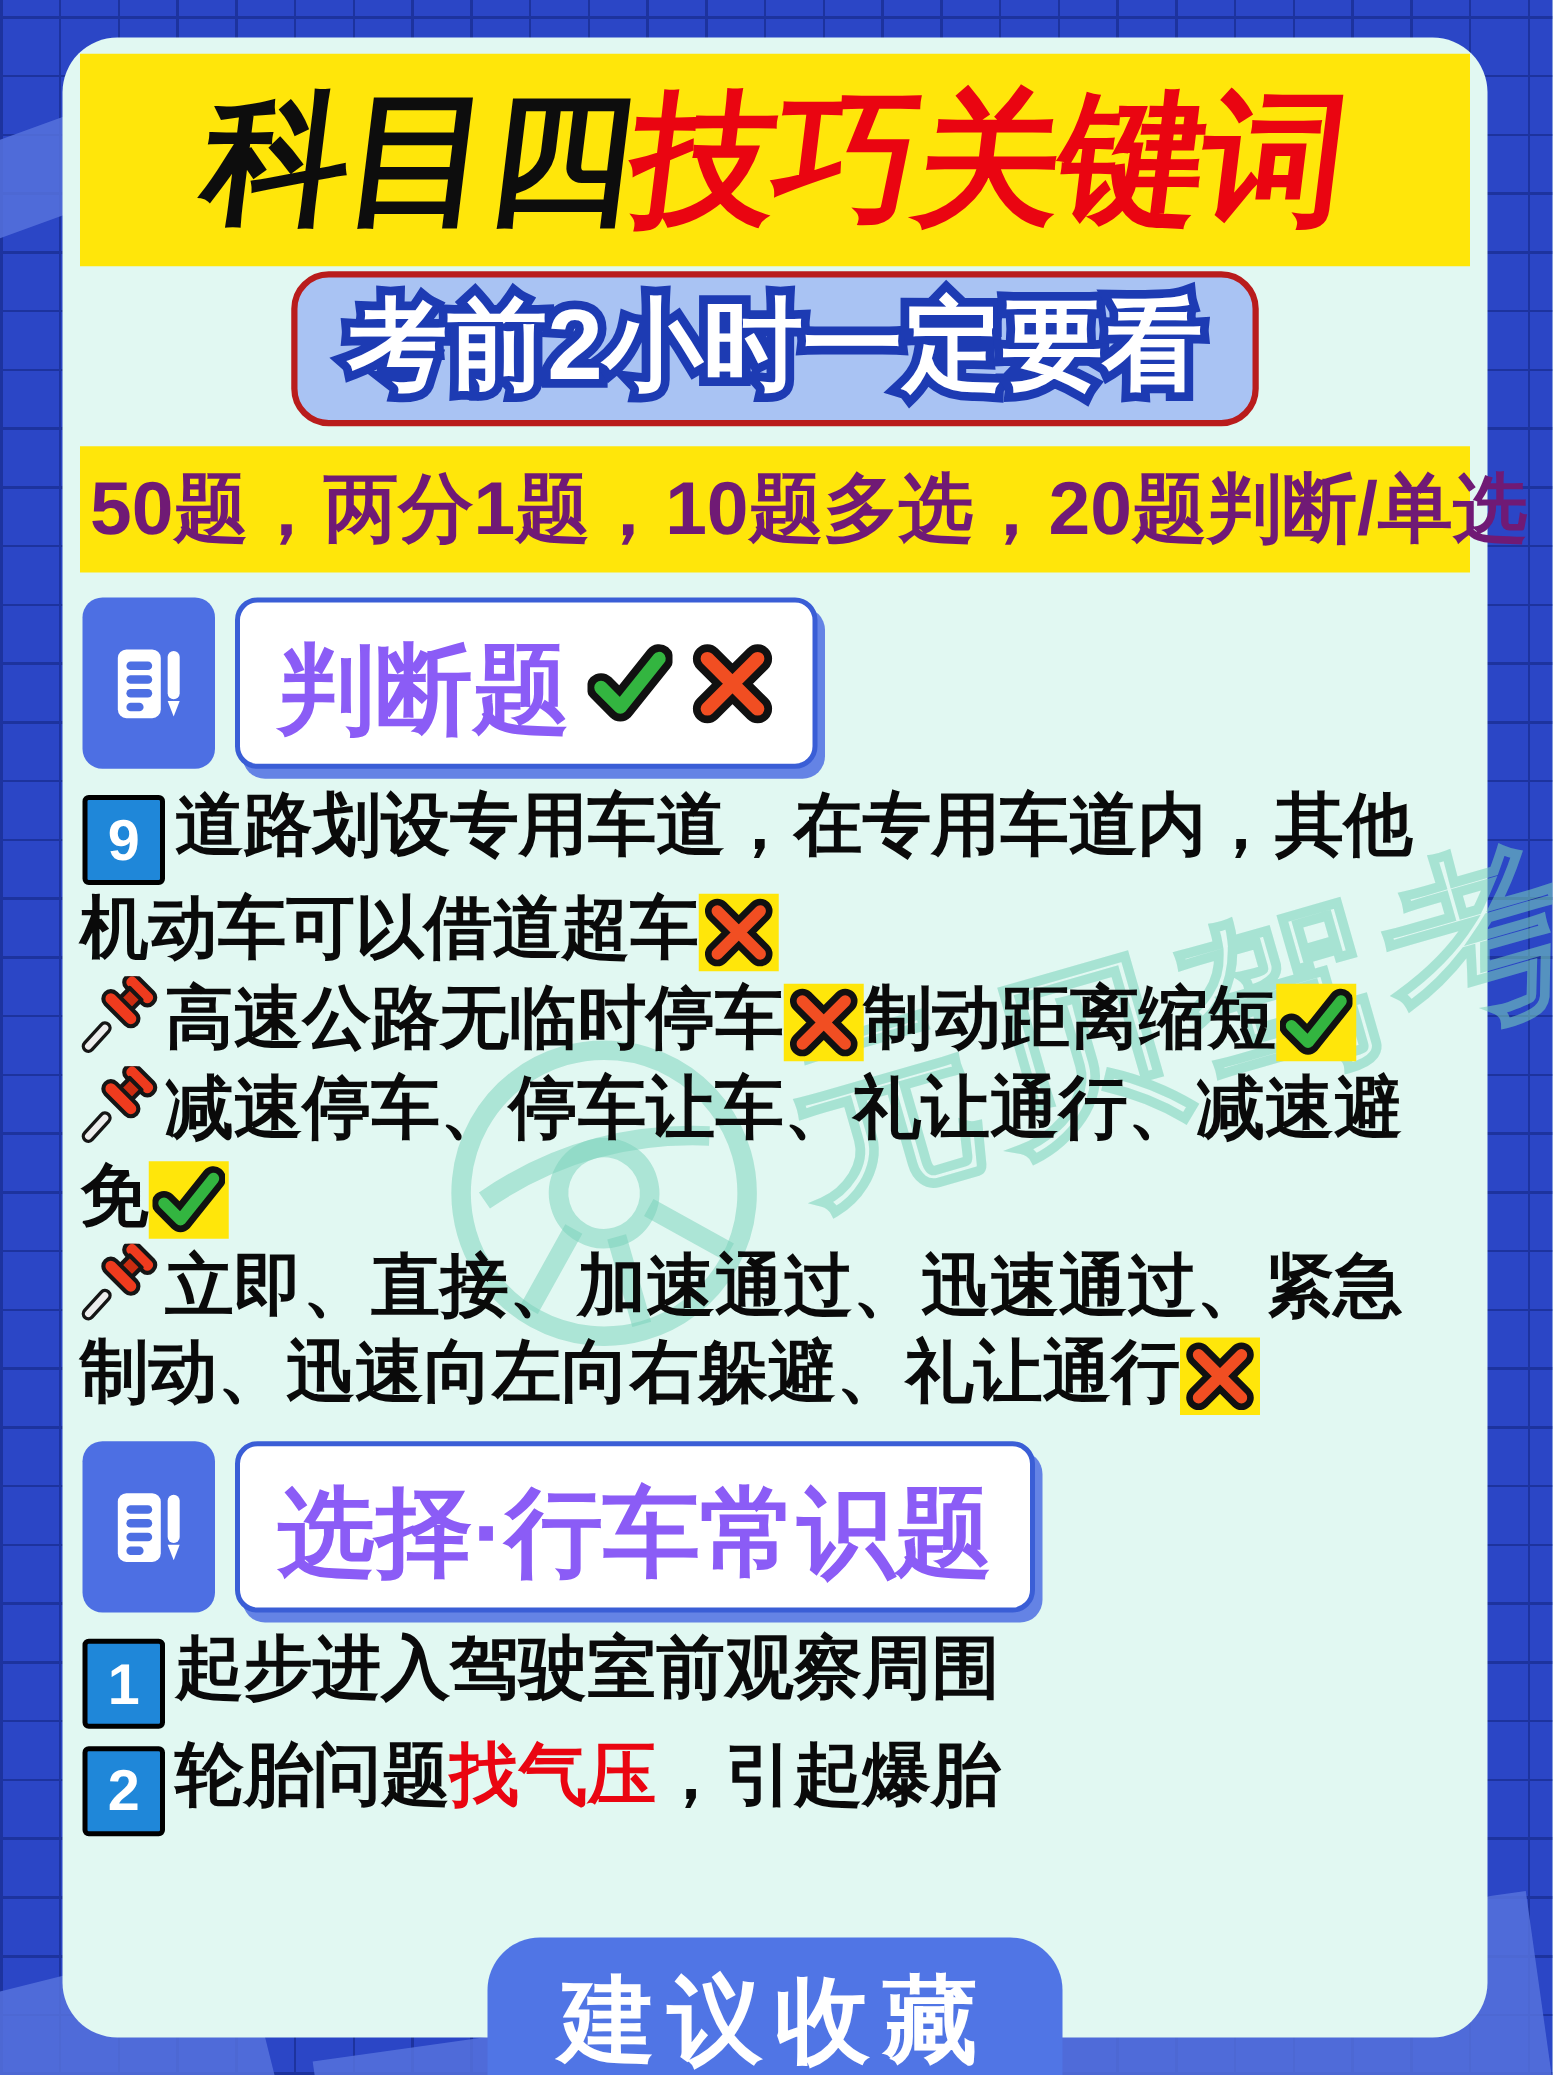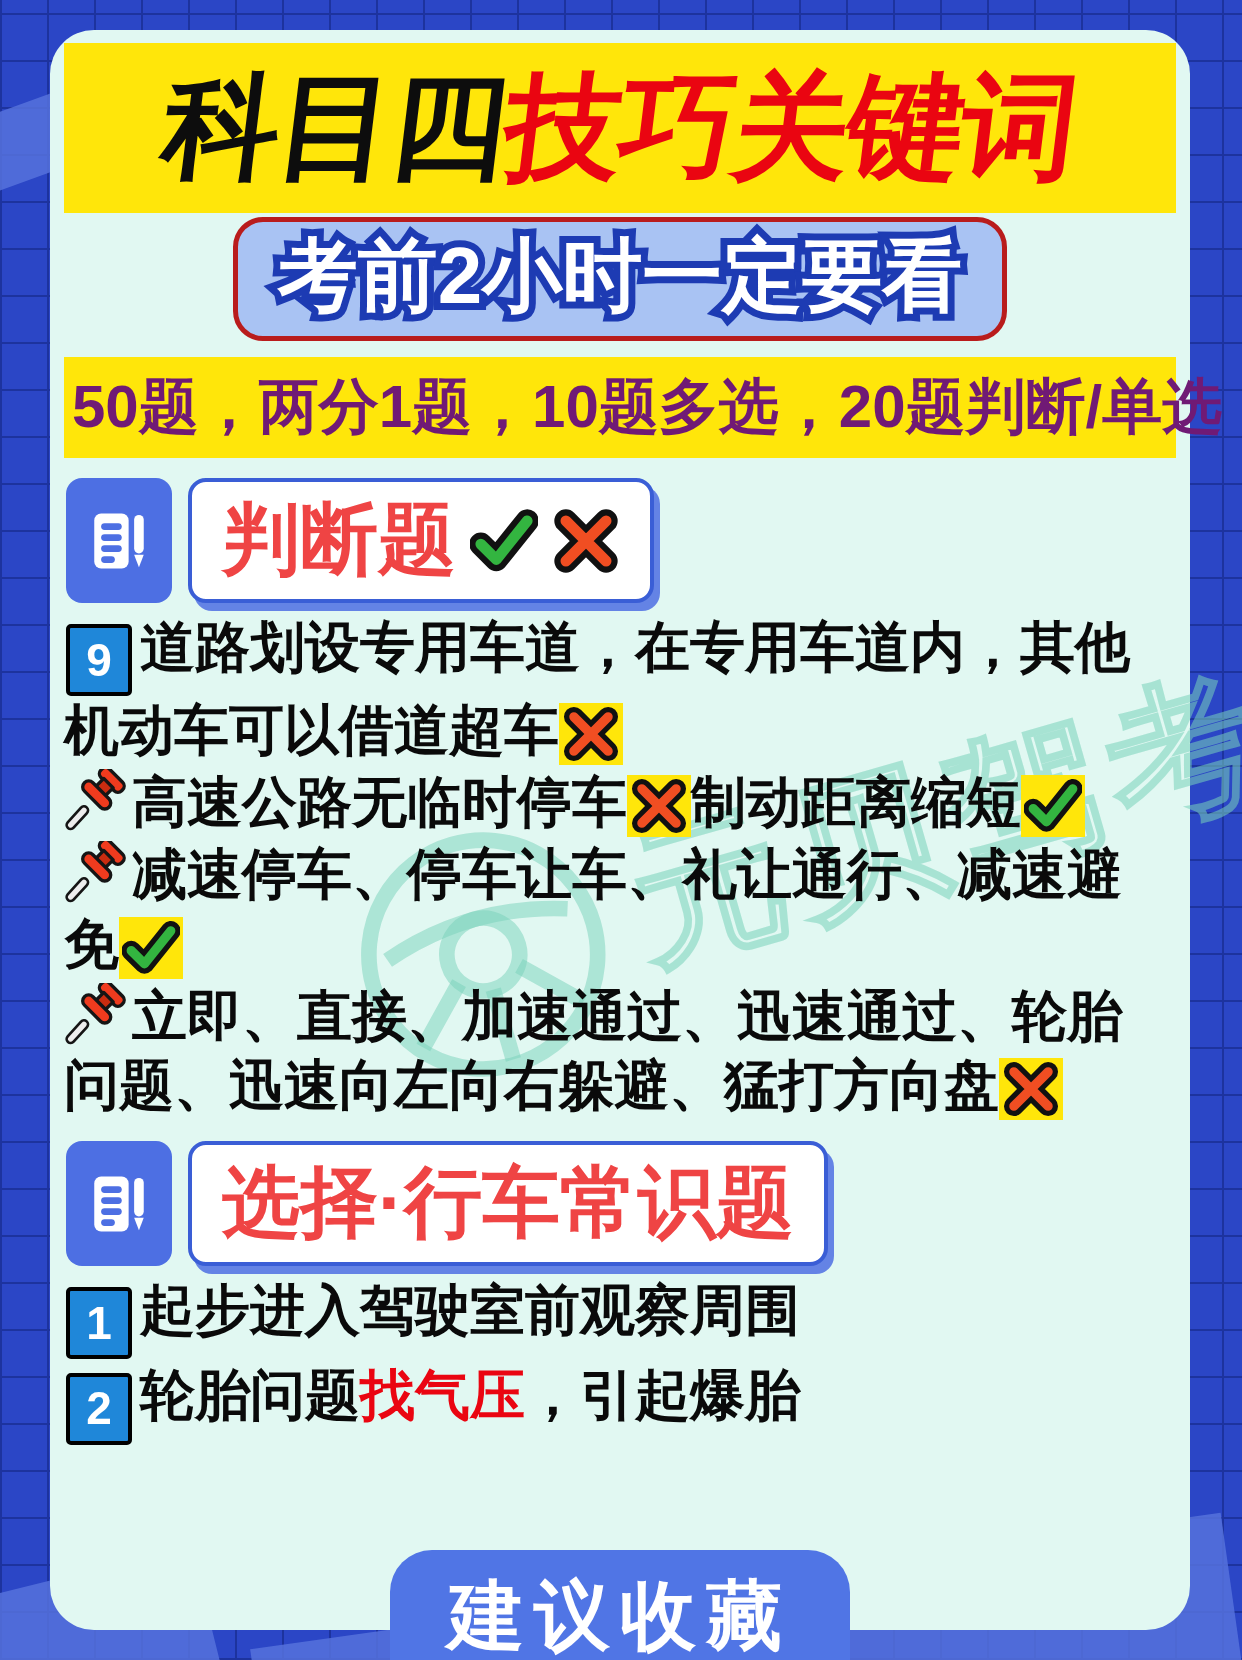--- a/index.html
+++ b/index.html
@@ -66,21 +66,21 @@
   .icon-sq{
     flex:0 0 auto;width:106px;border-radius:16px;background:#4d6fe3;
     display:flex;align-items:center;justify-content:center;
   }
   .icon-sq svg{width:66px;height:66px;}
   .sec-box{
     background:#ffffff;border:4px solid #3a5ed6;border-radius:18px;
     box-shadow:6px 8px 0 rgba(77,111,227,.85);
     display:flex;align-items:center;gap:14px;padding:6px 30px;width:fit-content;
   }
-  .sec-title{font-size:78px;font-weight:900;color:#ef4444;white-space:nowrap;}
+  .sec-title{font-size:78px;font-weight:900;color:#8b5cf6;white-space:nowrap;margin-top:12px;}
   .sec-box svg.mark{width:68px;height:68px;}
 
   
   .items{margin:0 2px;font-size:55px;font-weight:900;color:#0a0a0a;line-height:1.27;}
   .item{margin:2px 0;}
   .badge{
     display:inline-flex;align-items:center;justify-content:center;
     width:58px;height:64px;background:#1f87d9;border:4px solid #000;
     color:#fff;font-size:46px;font-weight:900;border-radius:5px;
     margin:0 8px 0 2px;vertical-align:-10px;
@@ -196,21 +196,21 @@
               <path d="M7 24 L17 34 L37 9" fill="none" stroke="#33b540" stroke-width="7" stroke-linecap="round" stroke-linejoin="round"></path>
             </svg></span></div>
         <div class="item"><svg class="pin" viewBox="0 0 48 48">
             <path d="M15 31 L5 42" stroke="#151515" stroke-width="8" stroke-linecap="round"></path>
             <path d="M15 31 L5 42" stroke="#ededed" stroke-width="4" stroke-linecap="round"></path>
             <g transform="rotate(45 27 17)" stroke="#151515" stroke-width="2.5" stroke-linejoin="round">
               <rect x="16" y="0" width="22" height="9" rx="4" fill="#ef3b1e"></rect>
               <rect x="22" y="8" width="10" height="9" fill="#c92c10"></rect>
               <rect x="14" y="16" width="26" height="9" rx="4.5" fill="#ef3b1e"></rect>
             </g>
-          </svg><span>立即、直接、加速通过、迅速通过、轮胎问题、迅速向左向右躲避、猛打方向盘</span><span class="hl"><svg class="mark" viewBox="0 0 44 44">
+          </svg><span>立即、直接、加速通过、迅速通过、紧急制动、迅速向左向右躲避、礼让通行</span><span class="hl"><svg class="mark" viewBox="0 0 44 44">
               <path d="M9 9 L35 35 M35 9 L9 35" fill="none" stroke="#111" stroke-width="15" stroke-linecap="round"></path>
               <path d="M9 9 L35 35 M35 9 L9 35" fill="none" stroke="#f14e22" stroke-width="7" stroke-linecap="round"></path>
             </svg></span></div>
       </div>
 
     <div class="sec">
       <div class="icon-sq">
         <svg viewBox="0 0 48 48">
           <rect x="6" y="4" width="25" height="40" rx="5" fill="#ffffff"></rect>
           <rect x="11" y="11" width="15" height="5" rx="2.5" fill="#4d6fe3"></rect>

